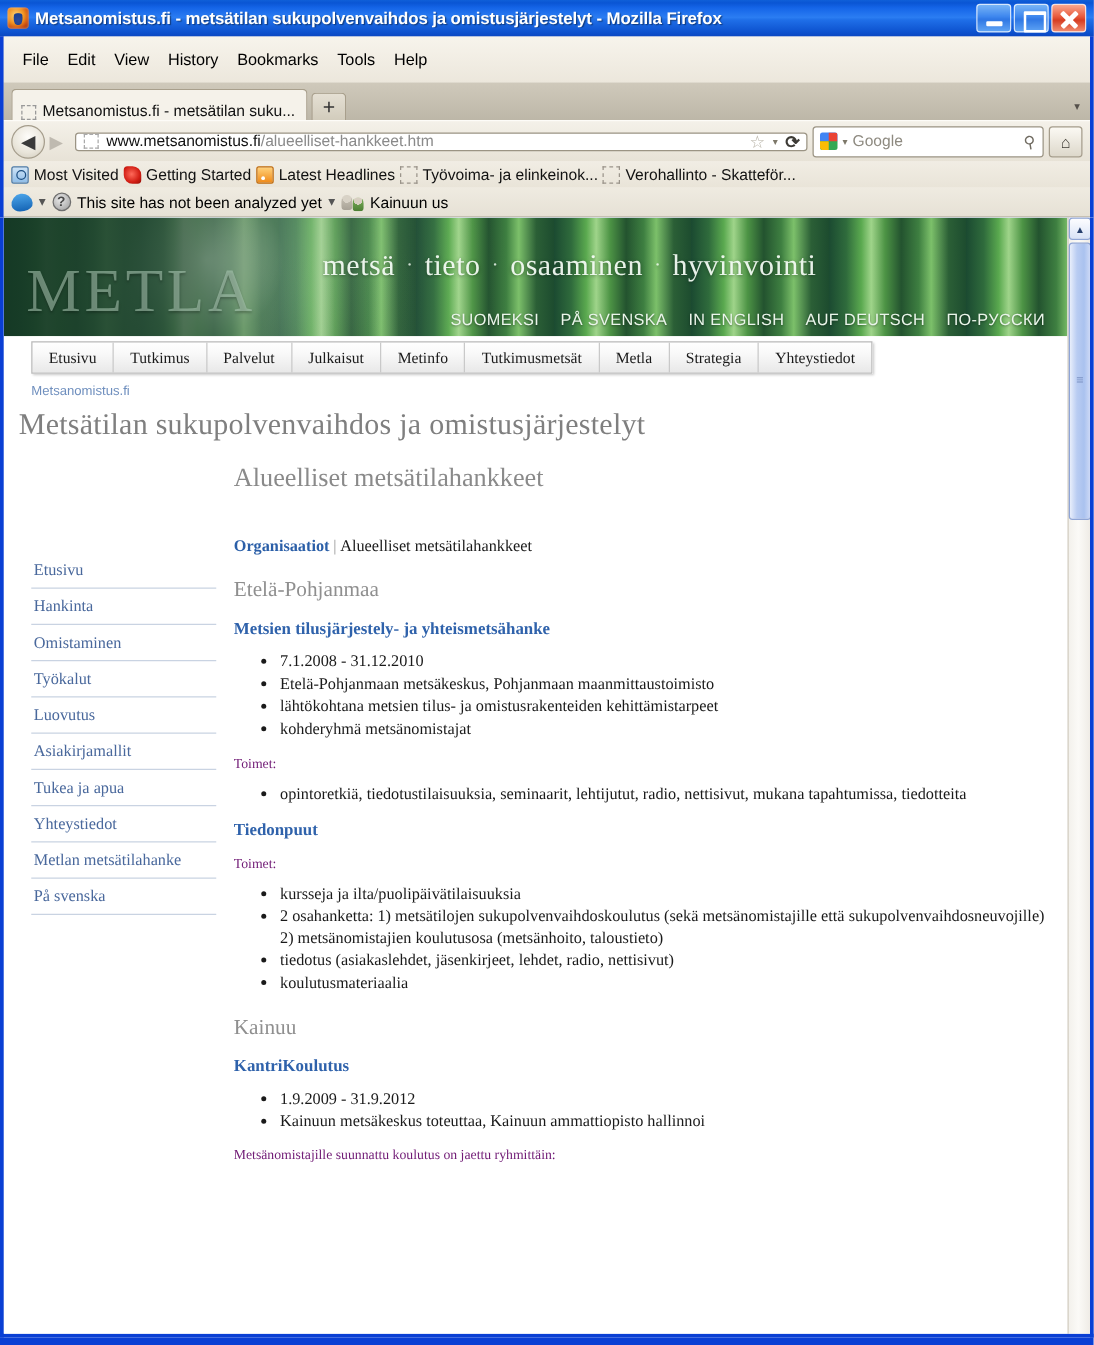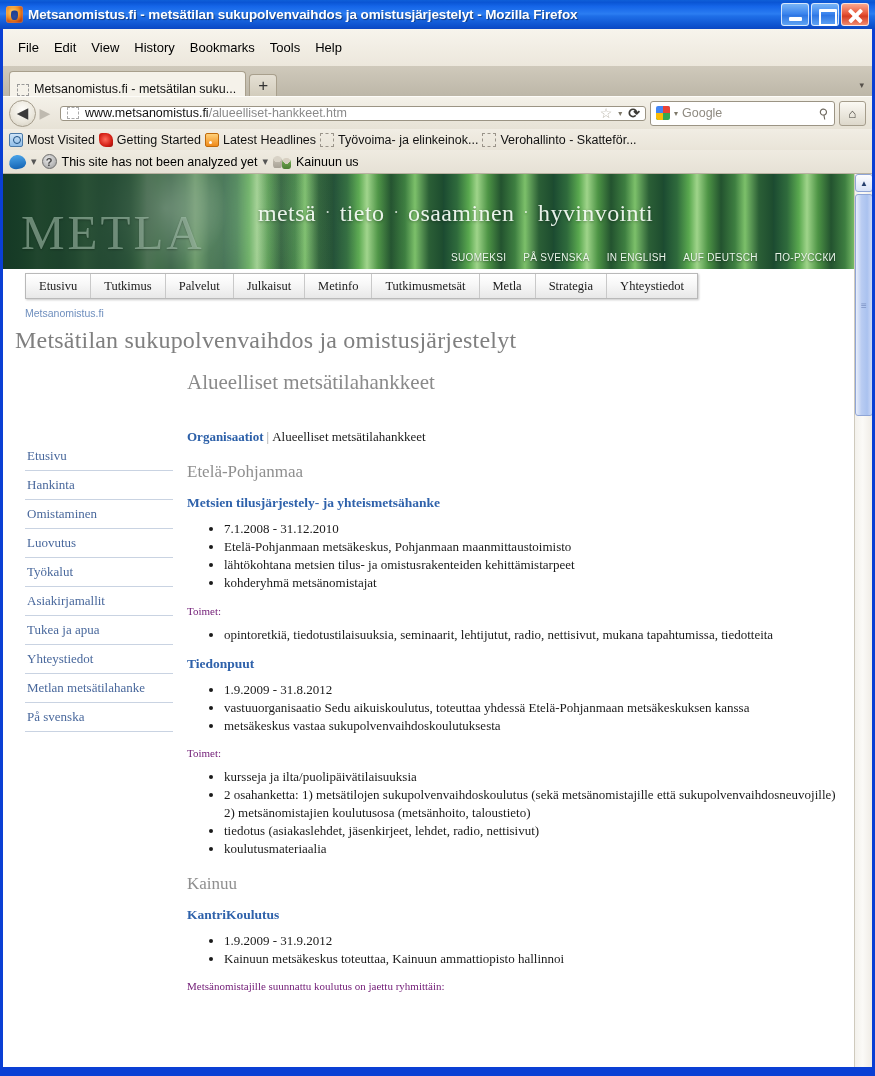--- a/index.html
+++ b/index.html
@@ -245,21 +245,21 @@
     position:absolute; left:255px; top:26px; z-index:3;
     font-family: Liberation Serif, serif;
     font-size: 24px; color: rgba(248,255,248,0.92);
     letter-spacing: .4px; white-space:nowrap;
     text-shadow: 0 1px 3px rgba(0,0,0,.35);
   }
   #banner-slogan .dot { font-size:16px; opacity:.85; padding: 0 9px; vertical-align: 3px; }
   #lang-links {
     position:absolute; right:18px; bottom:6px; z-index:3;
     display:flex; gap:17px;
-    font-size: 10px; color:#eaf5ea; letter-spacing:.3px;
+    font-size: 13px; color:#eaf5ea; letter-spacing:.3px;
     text-shadow: 0 1px 2px rgba(0,0,0,.4);
   }
   #lang-links span { cursor:pointer; }
 
   
   #navtabs-wrap {
     height: 36px; background:#fff; padding: 4px 0 0 22px;
     position: relative;
   }
   #navtabs {
@@ -475,22 +475,22 @@
 
       <div id="site-crumb">Metsanomistus.fi</div>
       <div id="page-title">Metsätilan sukupolvenvaihdos ja omistusjärjestelyt</div>
 
       <div id="content-row">
 
         <div id="sidebar">
           <div class="side-item">Etusivu</div>
           <div class="side-item">Hankinta</div>
           <div class="side-item">Omistaminen</div>
+          <div class="side-item">Työkalut</div>
           <div class="side-item">Luovutus</div>
-          <div class="side-item">Työkalut</div>
           <div class="side-item">Asiakirjamallit</div>
           <div class="side-item">Tukea ja apua</div>
           <div class="side-item">Yhteystiedot</div>
           <div class="side-item">Metlan metsätilahanke</div>
           <div class="side-item">På svenska</div>
         </div>
 
         <div id="main">
           <h2>Alueelliset metsätilahankkeet</h2>
 
@@ -506,25 +506,20 @@
             <li>Etelä-Pohjanmaan metsäkeskus, Pohjanmaan maanmittaustoimisto</li>
             <li>lähtökohtana metsien tilus- ja omistusrakenteiden kehittämistarpeet</li>
             <li>kohderyhmä metsänomistajat</li>
           </ul>
           <p class="lead">Toimet:</p>
           <ul class="bullets">
             <li>opintoretkiä, tiedotustilaisuuksia, seminaarit, lehtijutut, radio, nettisivut, mukana tapahtumissa, tiedotteita</li>
           </ul>
 
           <h4 class="project">Tiedonpuut</h4>
-          <ul class="bullets">
-            <li>1.9.2009 - 31.8.2012</li>
-            <li>vastuuorganisaatio Sedu aikuiskoulutus, toteuttaa yhdessä Etelä-Pohjanmaan metsäkeskuksen kanssa</li>
-            <li>metsäkeskus vastaa sukupolvenvaihdoskoulutuksesta</li>
-          </ul>
           <p class="lead">Toimet:</p>
           <ul class="bullets">
             <li>kursseja ja ilta/puolipäivätilaisuuksia</li>
             <li>2 osahanketta: 1) metsätilojen sukupolvenvaihdoskoulutus (sekä metsänomistajille että sukupolvenvaihdosneuvojille) 2) metsänomistajien koulutusosa (metsänhoito, taloustieto)</li>
             <li>tiedotus (asiakaslehdet, jäsenkirjeet, lehdet, radio, nettisivut)</li>
             <li>koulutusmateriaalia</li>
           </ul>
 
           <h3 class="region">Kainuu</h3>
           <h4 class="project">KantriKoulutus</h4>

